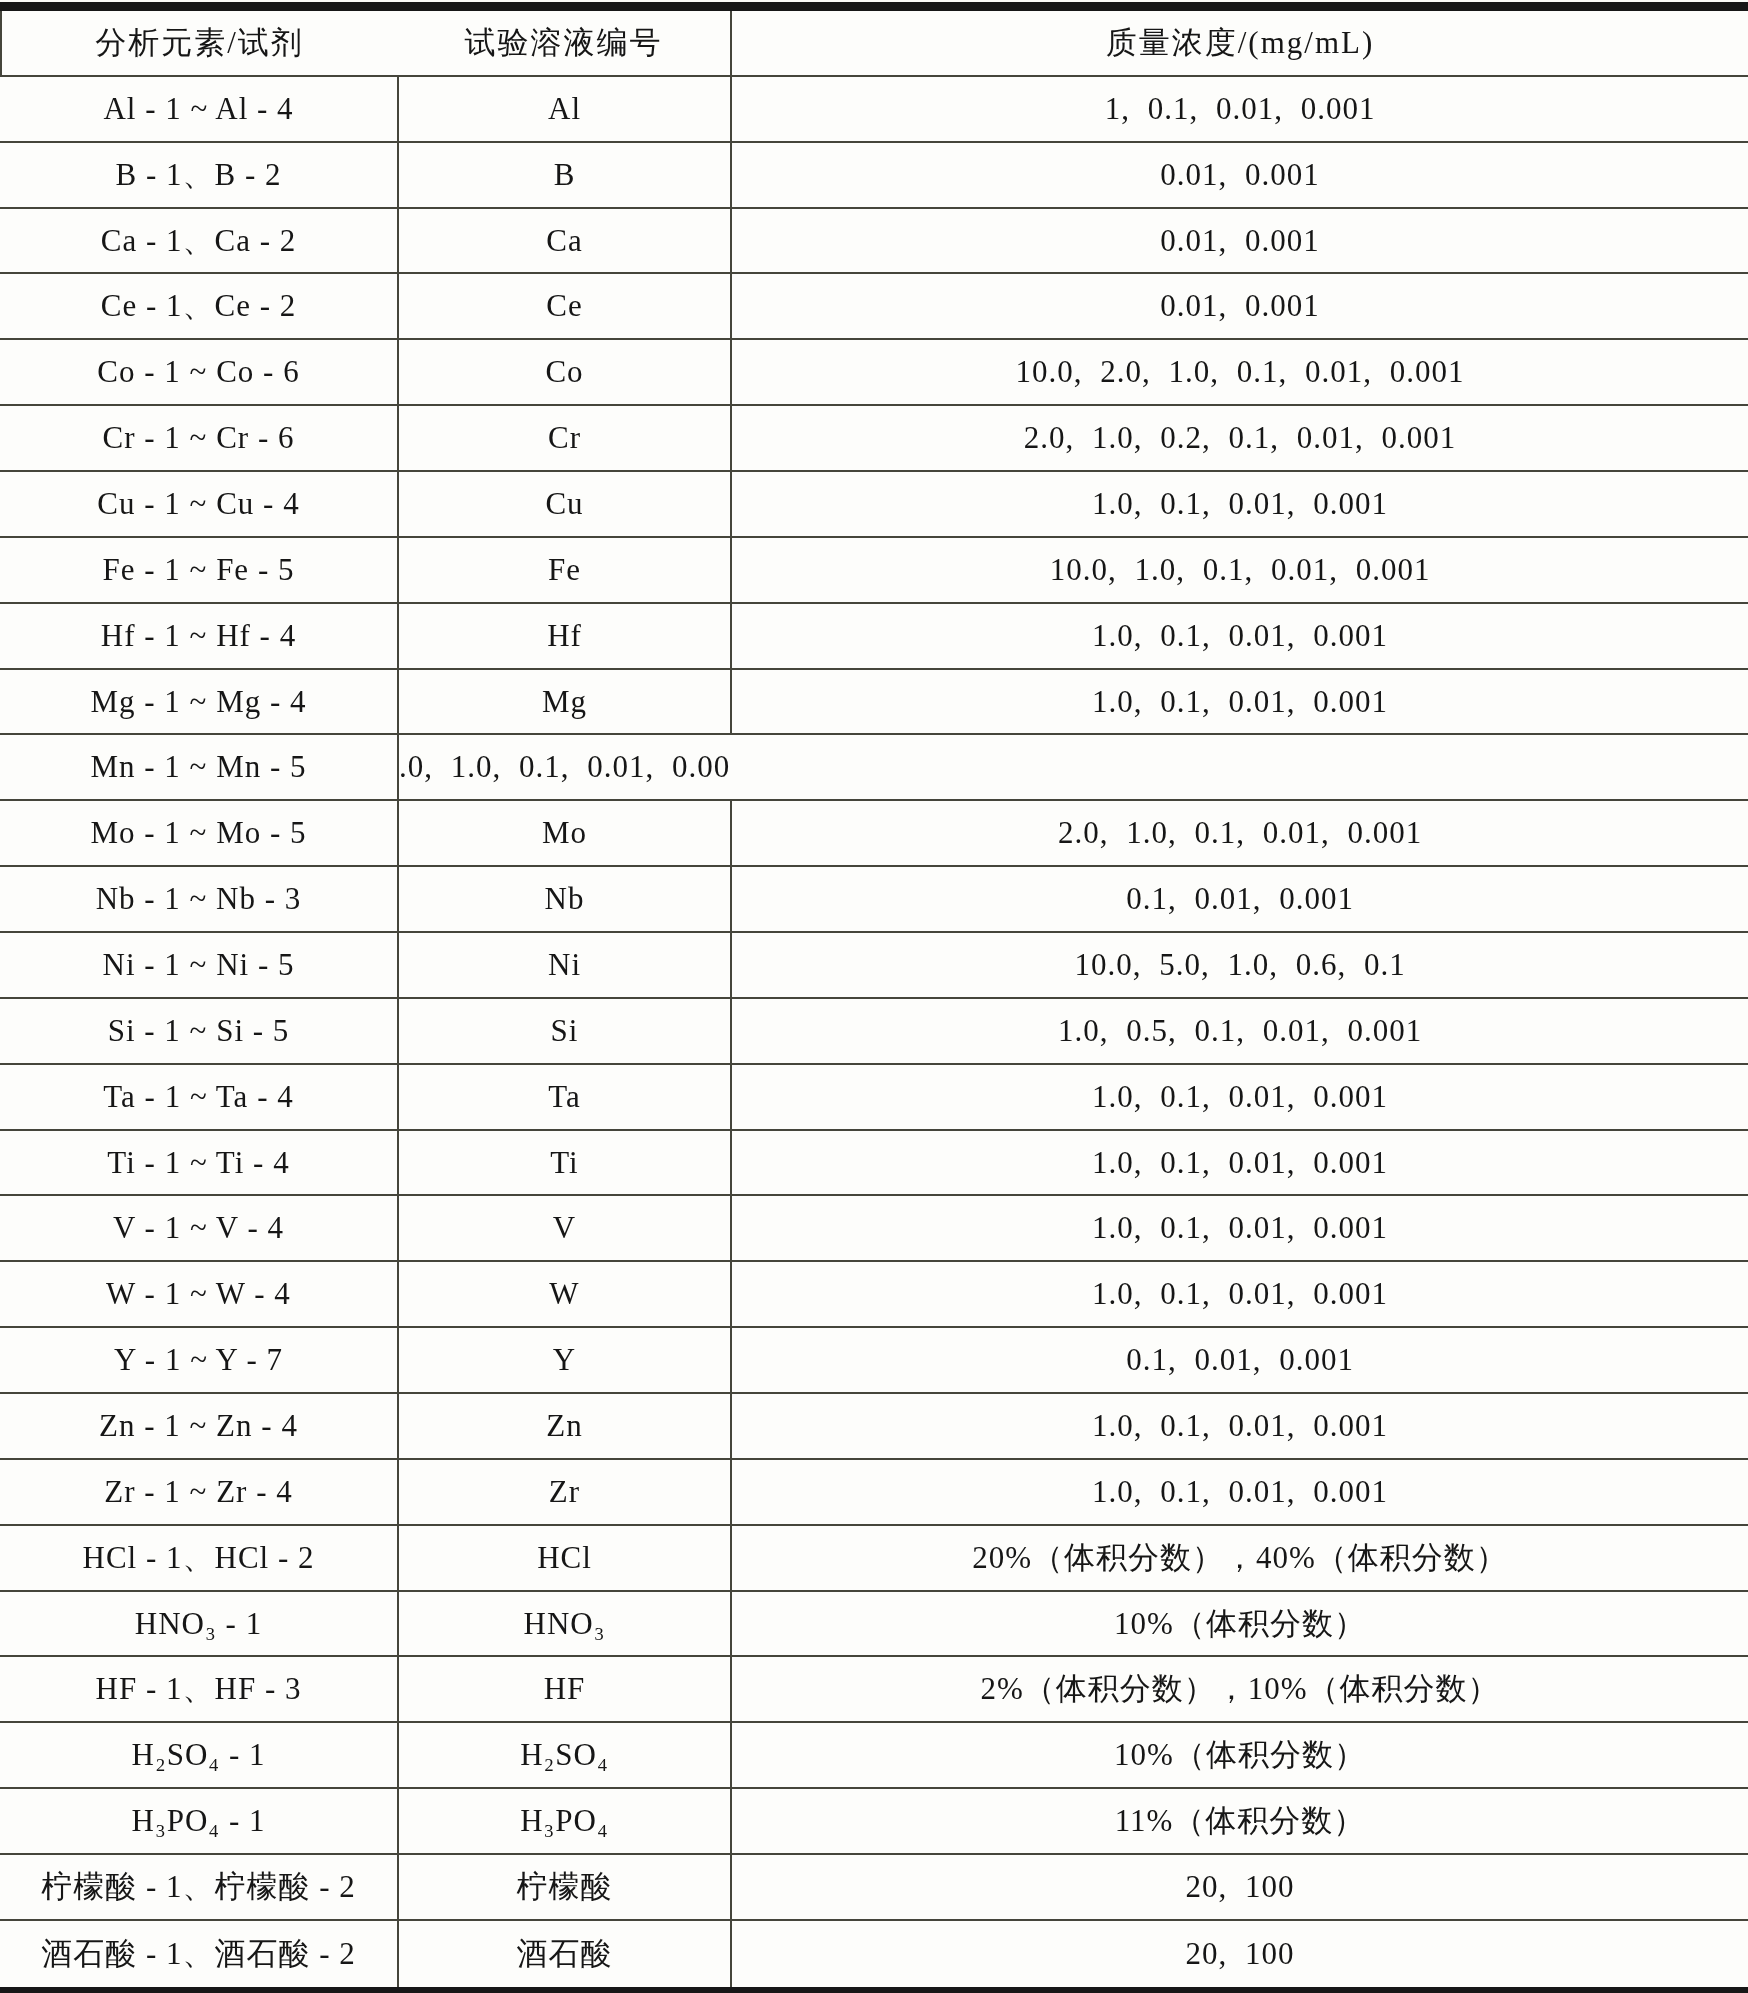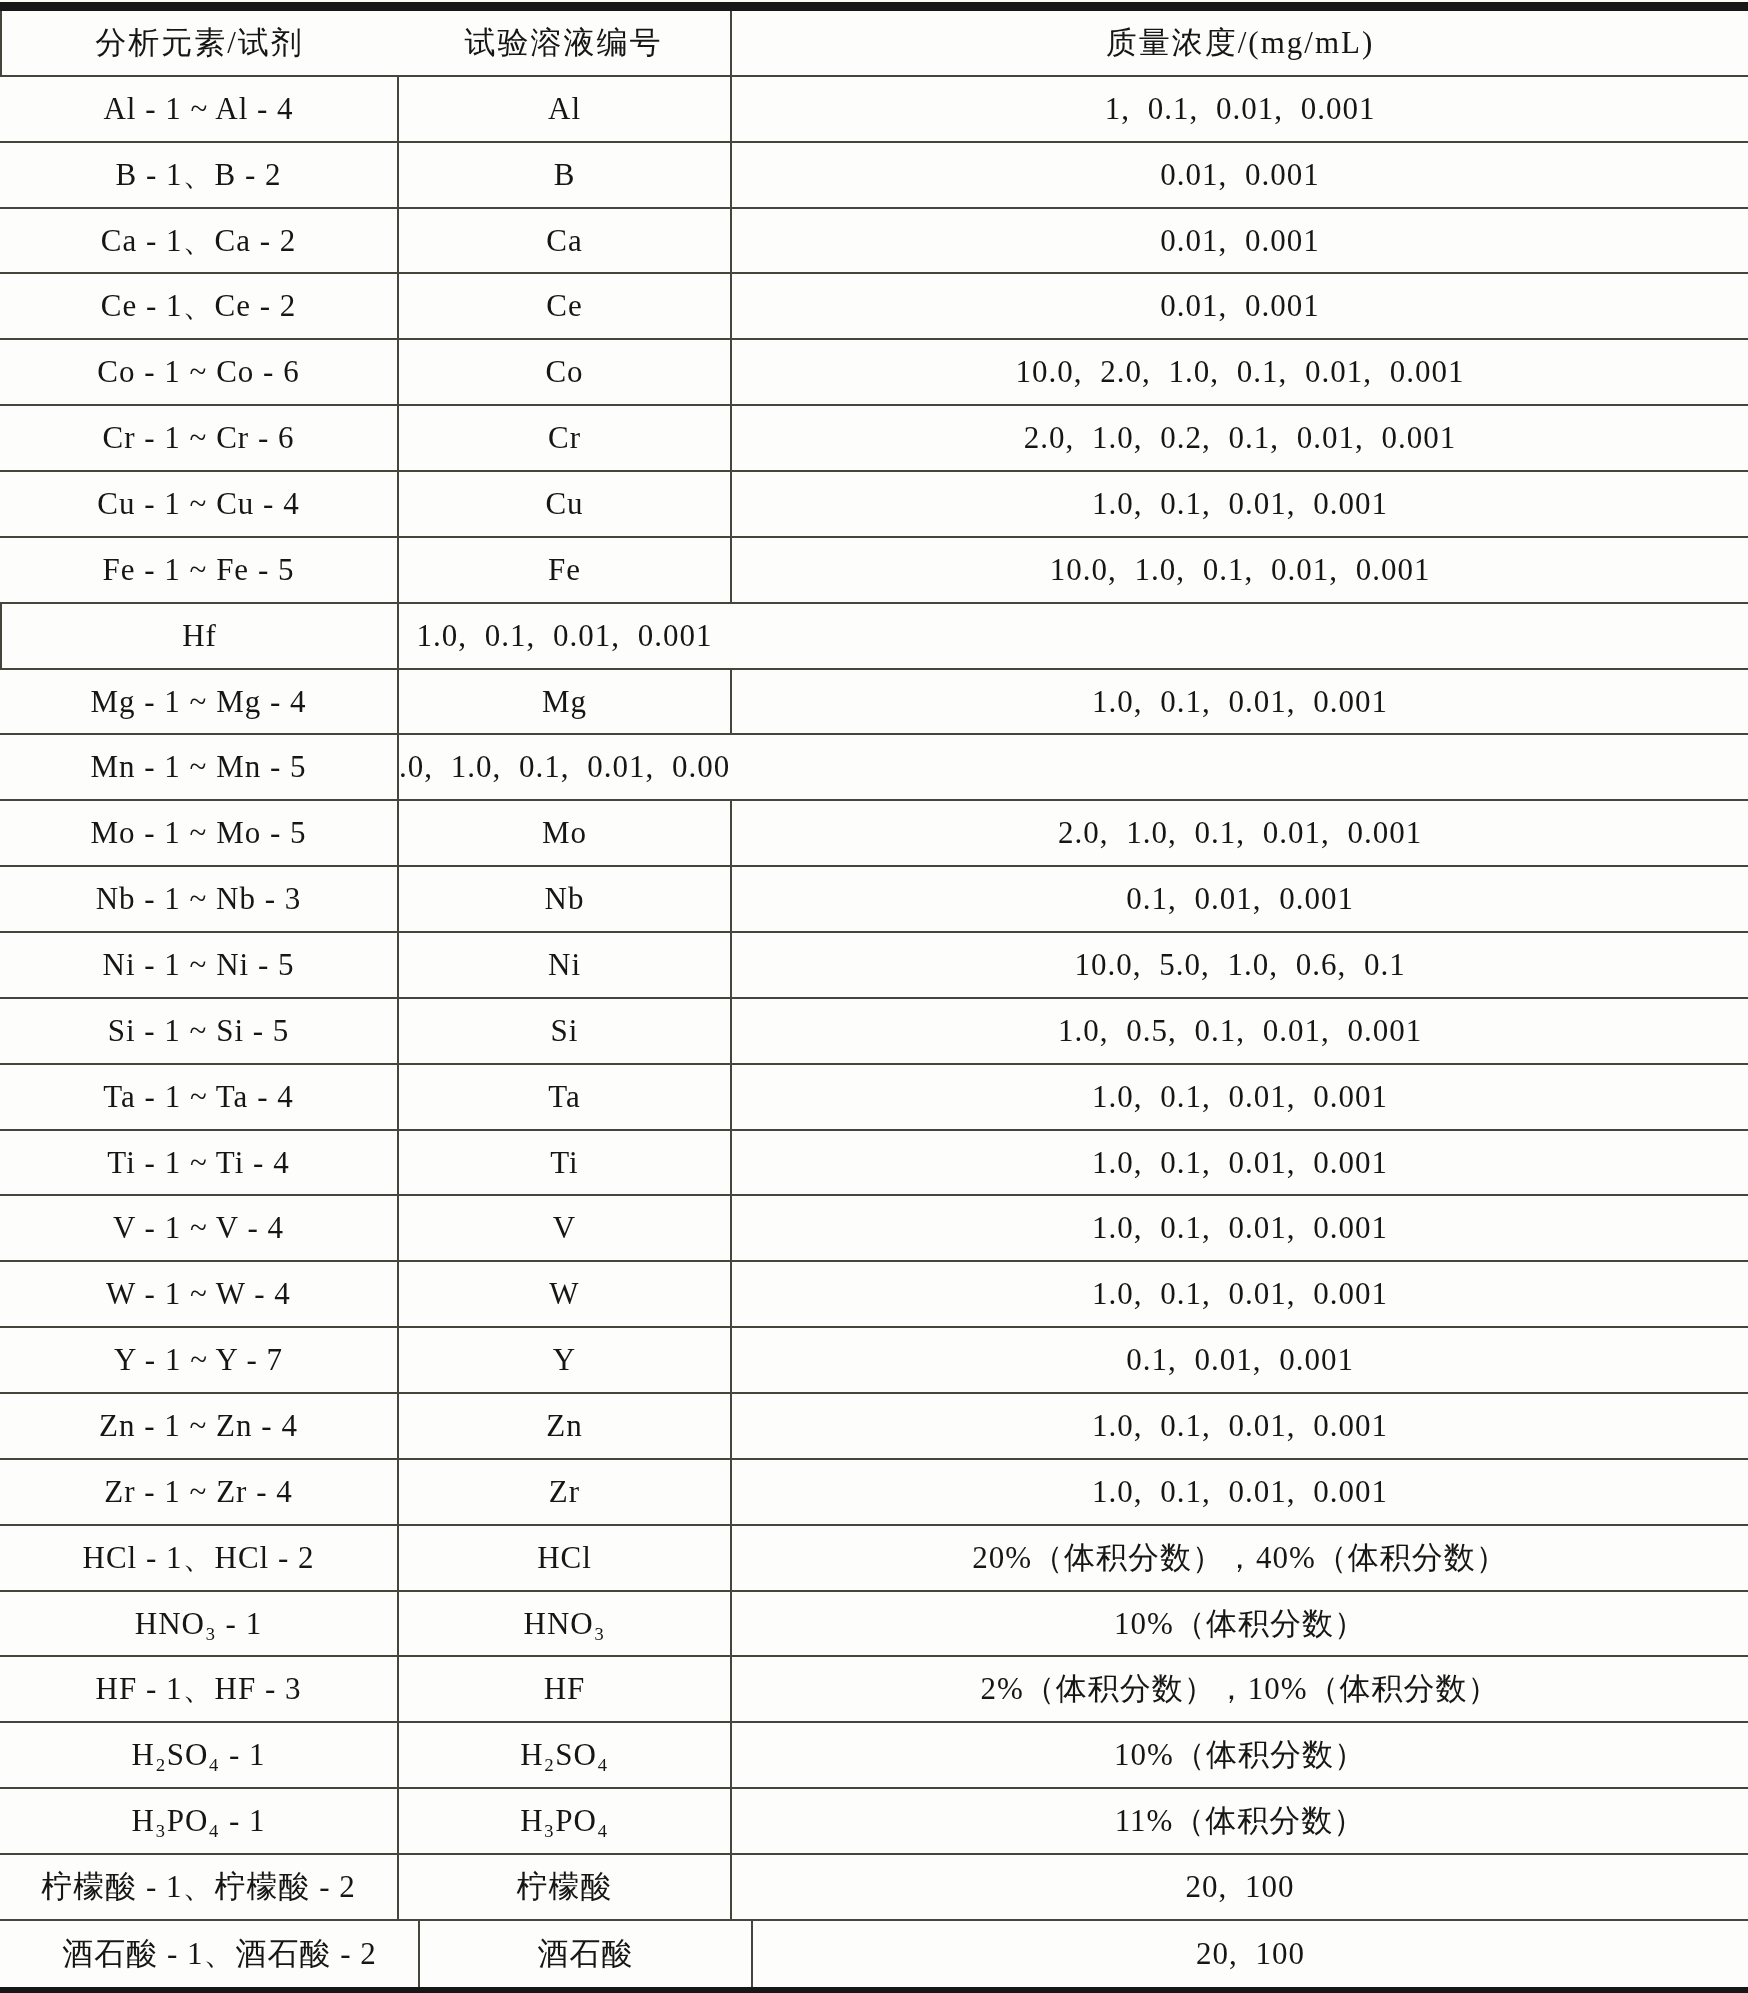--- a/index.html
+++ b/index.html
@@ -21,21 +21,21 @@
     border-bottom: 8px solid #171717;
     background: #fdfdfb;
   }
   .t-row {
     display: grid;
     grid-template-columns: 397px 333px 1fr;
     height: 65.87px;
     box-sizing: border-box;
     border-bottom: 2px solid #45453b;
   }
-  .t-row:last-child { border-bottom: none; padding-left: 21px; }
+  .t-row:last-child { border-bottom: none; }
   .cell {
     display: flex;
     align-items: center;
     justify-content: center;
     font-size: 31px;
     letter-spacing: 1px;
     box-sizing: border-box;
     overflow: hidden;
     white-space: nowrap;
   }
@@ -87,20 +87,21 @@
     <div class="cell c1">Cu - 1 ~ Cu - 4</div>
     <div class="cell c2">Cu</div>
     <div class="cell c3">1.0, 0.1, 0.01, 0.001</div>
   </div>
   <div class="t-row">
     <div class="cell c1">Fe - 1 ~ Fe - 5</div>
     <div class="cell c2">Fe</div>
     <div class="cell c3">10.0, 1.0, 0.1, 0.01, 0.001</div>
   </div>
   <div class="t-row">
+    <div class="cell c1">Hf - 1 ~ Hf - 4</div>
     <div class="cell c2">Hf</div>
     <div class="cell c3">1.0, 0.1, 0.01, 0.001</div>
   </div>
   <div class="t-row">
     <div class="cell c1">Mg - 1 ~ Mg - 4</div>
     <div class="cell c2">Mg</div>
     <div class="cell c3">1.0, 0.1, 0.01, 0.001</div>
   </div>
   <div class="t-row">
     <div class="cell c1">Mn - 1 ~ Mn - 5</div>

